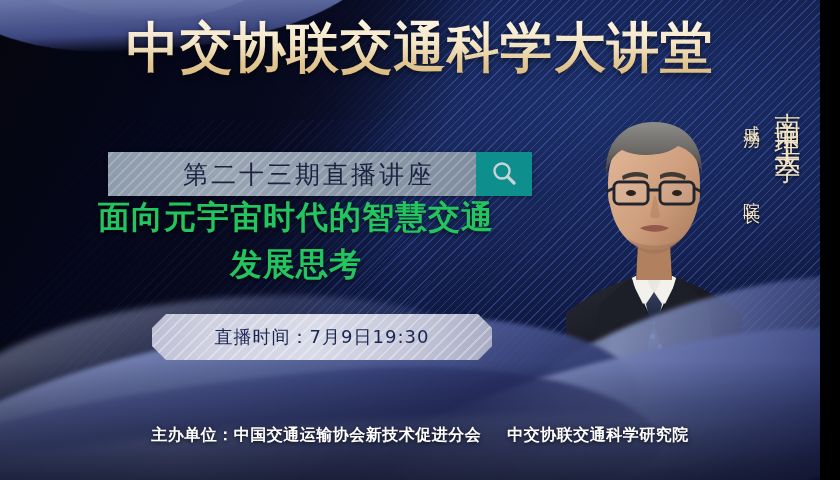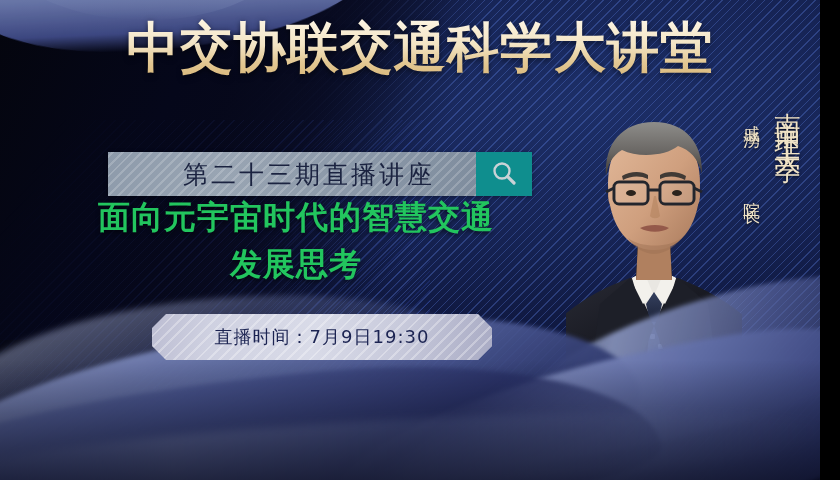--- a/index.html
+++ b/index.html
@@ -359,14 +359,17 @@
   </div>
 
   <div class="time-badge">
     <span class="time-text">直播时间：7月9日19:30</span>
   </div>
 
   <div class="vtext v-org">南京理工大学</div>
   <div class="vtext v-name">戚湧</div>
   <div class="vtext v-role">院长</div>
 
+  <div class="footer">
+    <span>主办单位：</span><span>中国交通运输协会新技术促进分会</span><span class="gap"></span><span>中交协联交通科学研究院</span>
+  </div>
 
 </div>
 
 </body></html>

